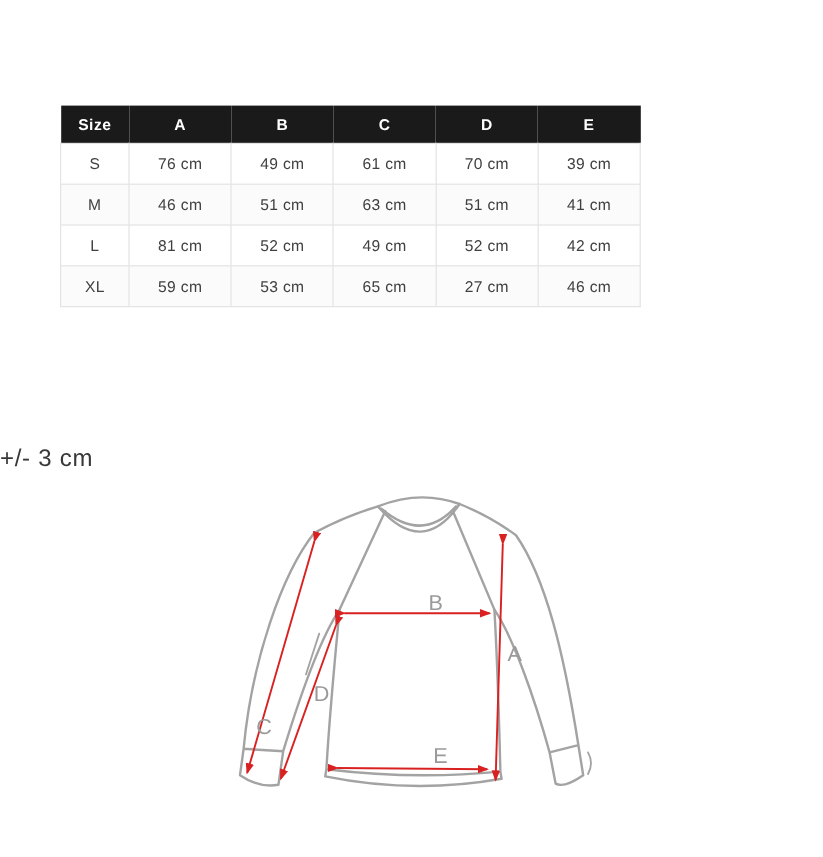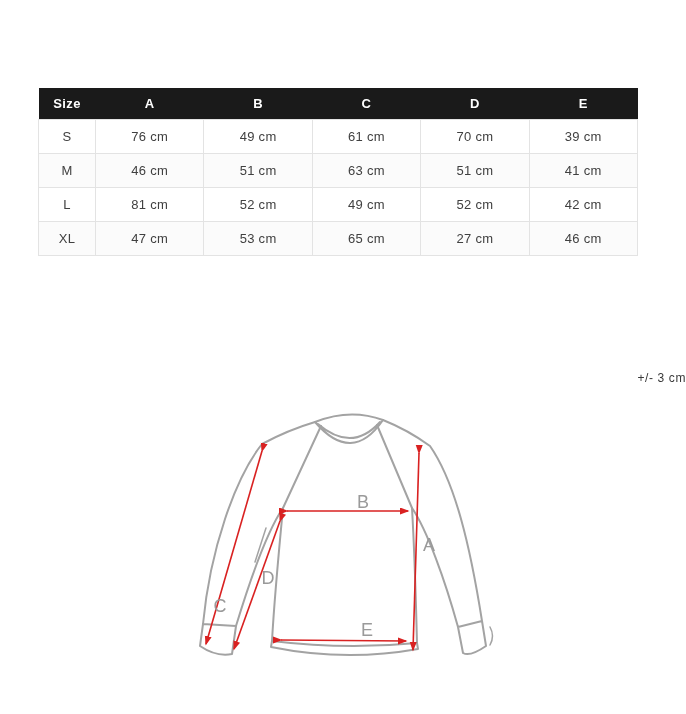--- a/index.html
+++ b/index.html
@@ -1,32 +1,32 @@
 <!DOCTYPE html>
 <html><head>
 <meta charset="utf-8">
 <style>
   html,body{margin:0;padding:0;background:#ffffff;}
   .page{position:relative;width:686px;height:714px;background:#ffffff;overflow:hidden;
         font-family:"Liberation Sans",sans-serif;}
 
   
-  table.size-chart{position:absolute;left:38px;top:88px;width:600px;
+  table.size-chart{position:absolute;left:50px;top:88px;width:484px;
                    border-collapse:collapse;table-layout:fixed;}
   table.size-chart col.c-size{width:57px;}
   table.size-chart th{background:#1a1a1a;color:#ffffff;font-size:13px;font-weight:bold;
                       letter-spacing:.4px;height:31px;text-align:center;border:0;padding:0;}
   table.size-chart td{height:33px;text-align:center;vertical-align:middle;
                       font-size:13px;color:#404040;letter-spacing:.3px;
                       border:1px solid #e3e3e3;background:#ffffff;padding:0;}
   table.size-chart tr.alt td{background:#fbfbfb;}
 
   
-  .tolerance{position:absolute;left:0;top:371px;width:100%;text-align:right;
-             font-size:12px;color:#383838;letter-spacing:.6px;}
+  .tolerance{position:absolute;left:0;top:371px;width:100%;text-align:left;
+             font-size:20px;color:#383838;letter-spacing:.6px;}
 
   
   svg.garment{position:absolute;left:185px;top:398px;width:320px;height:280px;}
   svg.garment text{font-family:"Liberation Sans",sans-serif;font-size:18px;}
 </style>
 </head>
 <body>
 
 <div class="page">
 
@@ -69,21 +69,21 @@
       <tr>
         <td>L</td>
         <td>81 cm</td>
         <td>52 cm</td>
         <td>49 cm</td>
         <td>52 cm</td>
         <td>42 cm</td>
       </tr>
       <tr class="alt">
         <td>XL</td>
-        <td>47 cm</td>
+        <td>59 cm</td>
         <td>53 cm</td>
         <td>65 cm</td>
         <td>27 cm</td>
         <td>46 cm</td>
       </tr>
     </tbody>
   </table>
 
   <div class="tolerance">+/- 3 cm</div>
 

